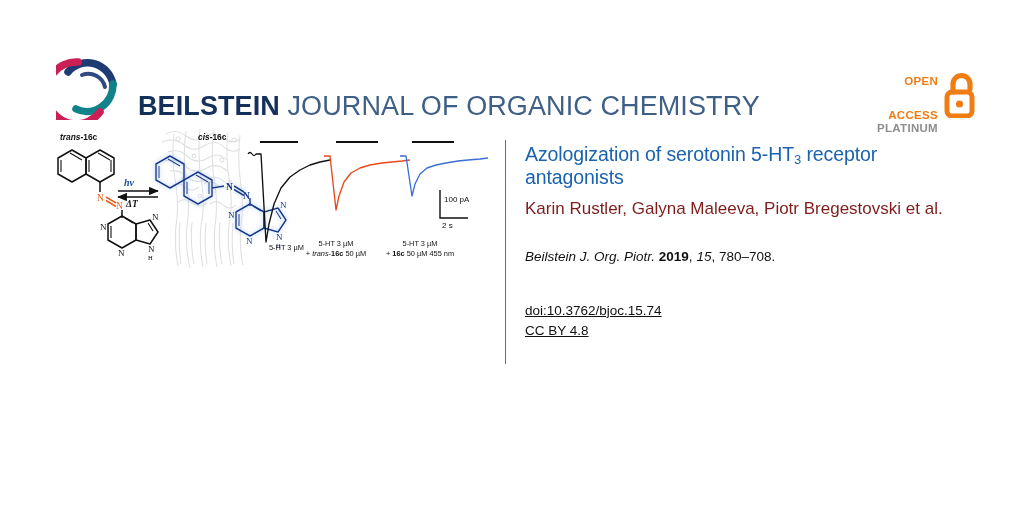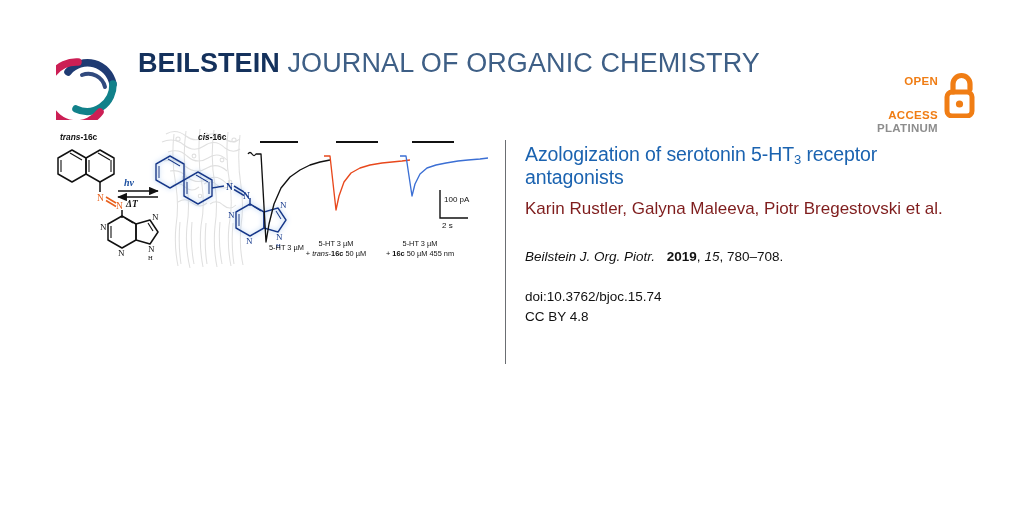--- a/index.html
+++ b/index.html
@@ -20,21 +20,21 @@
   #header {
     position: absolute;
     left: 0; top: 0;
     width: 1024px;
     height: 140px;
   }
   #brand {
     position: absolute;
     left: 56px; top: 50px;
     display: flex;
-    align-items: flex-start;
+    align-items: flex-end;
     gap: 14px;
   }
   #logo-mark { width: 68px; height: 70px; display: block; }
   #wordmark {
     font-size: 27px;
     letter-spacing: 0.1px;
     white-space: nowrap;
     line-height: 1;
   }
   #wordmark .wm-bold {
@@ -106,26 +106,27 @@
     color: #7f1d1d;
     margin: 0;
   }
   #article-citation {
     margin: 27px 0 0 0;
     font-size: 13.5px;
     line-height: 1.45;
     color: #111;
   }
   #article-citation .cit-italic { font-style: italic; }
-  #article-citation .cit-bold { font-weight: bold; margin-left: 8px; }
+  #article-citation .cit-bold { font-weight: bold; }
   #article-doi-block {
-    margin: 20px 0 0 0;
+    margin: 34px 0 0 0;
     font-size: 13.5px;
     line-height: 1.52;
     color: #111;
+    text-decoration: underline;
   }
   #article-doi-block span { display: block; }
 </style>
 </head>
 <body>
 
 <div id="header">
 
   <div id="brand">
     <span>

